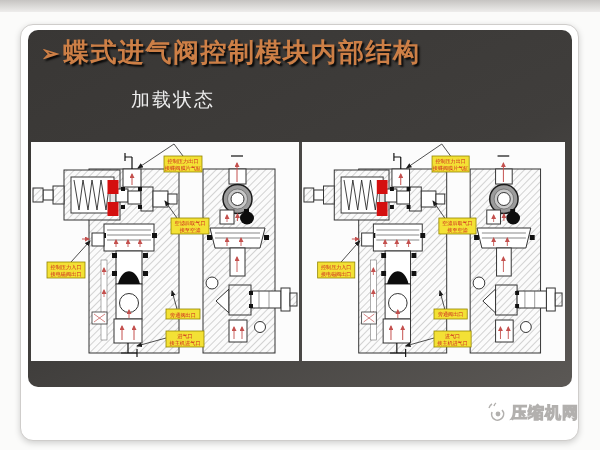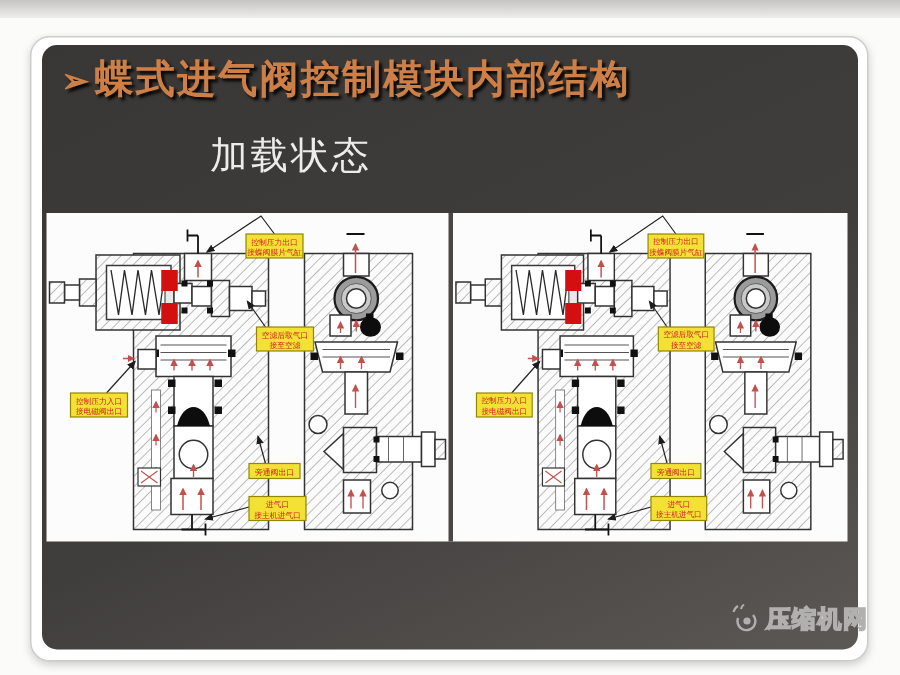--- a/index.html
+++ b/index.html
@@ -3,30 +3,30 @@
 <meta charset="utf-8">
 <style>
   html,body{margin:0;padding:0;}
   body{width:600px;height:450px;position:relative;overflow:hidden;
        background:#fbfbfa;font-family:"Liberation Sans",sans-serif;}
   .top-strip{position:absolute;left:0;top:0;width:600px;height:12px;
        background:linear-gradient(#c6c4c2,#eeedec);}
   .card{position:absolute;left:20px;top:24px;width:557px;height:415px;
        background:#ffffff;border:1px solid #cfcdcb;border-radius:13px;
        box-shadow:0 2px 6px rgba(0,0,0,.18);}
-  .slide{position:absolute;left:7px;top:5px;width:544px;height:403px;
+  .slide{position:absolute;left:7px;top:5px;width:544px;height:357px;
        border-radius:10px;
        background:linear-gradient(155deg,#393735 0%,#403e3c 55%,#5b5855 100%);}
   .title-row{position:absolute;left:13px;top:5px;white-space:nowrap;
        font-family:"Liberation Serif",serif;font-weight:bold;font-size:26px;
        color:#cd7f46;letter-spacing:1.5px;
        text-shadow:2px 2px 2px rgba(0,0,0,.9);}
   .title-row .bullet{font-size:22px;margin-right:2px;}
-  .state-label{position:absolute;width:150px;text-align:right;
-       font-family:"Liberation Serif",serif;font-size:25px;color:#ececec;
+  .state-label{position:absolute;width:150px;text-align:center;
+       font-family:"Liberation Serif",serif;font-size:19px;color:#ececec;
        letter-spacing:2px;}
   .state-left{left:70px;top:57px;}
   .state-right{left:333px;top:61px;}
   .panel{position:absolute;left:3px;top:112px;width:534px;height:219px;
        background:#fcfcfc;}
   .half{position:absolute;top:0;height:219px;}
   .half-left{left:0;width:269px;}
   .half-right{left:271px;width:263px;}
   .half svg{display:block;width:100%;height:100%;}
   .divider{position:absolute;left:268px;top:0;width:3px;height:219px;background:#4a4846;}

